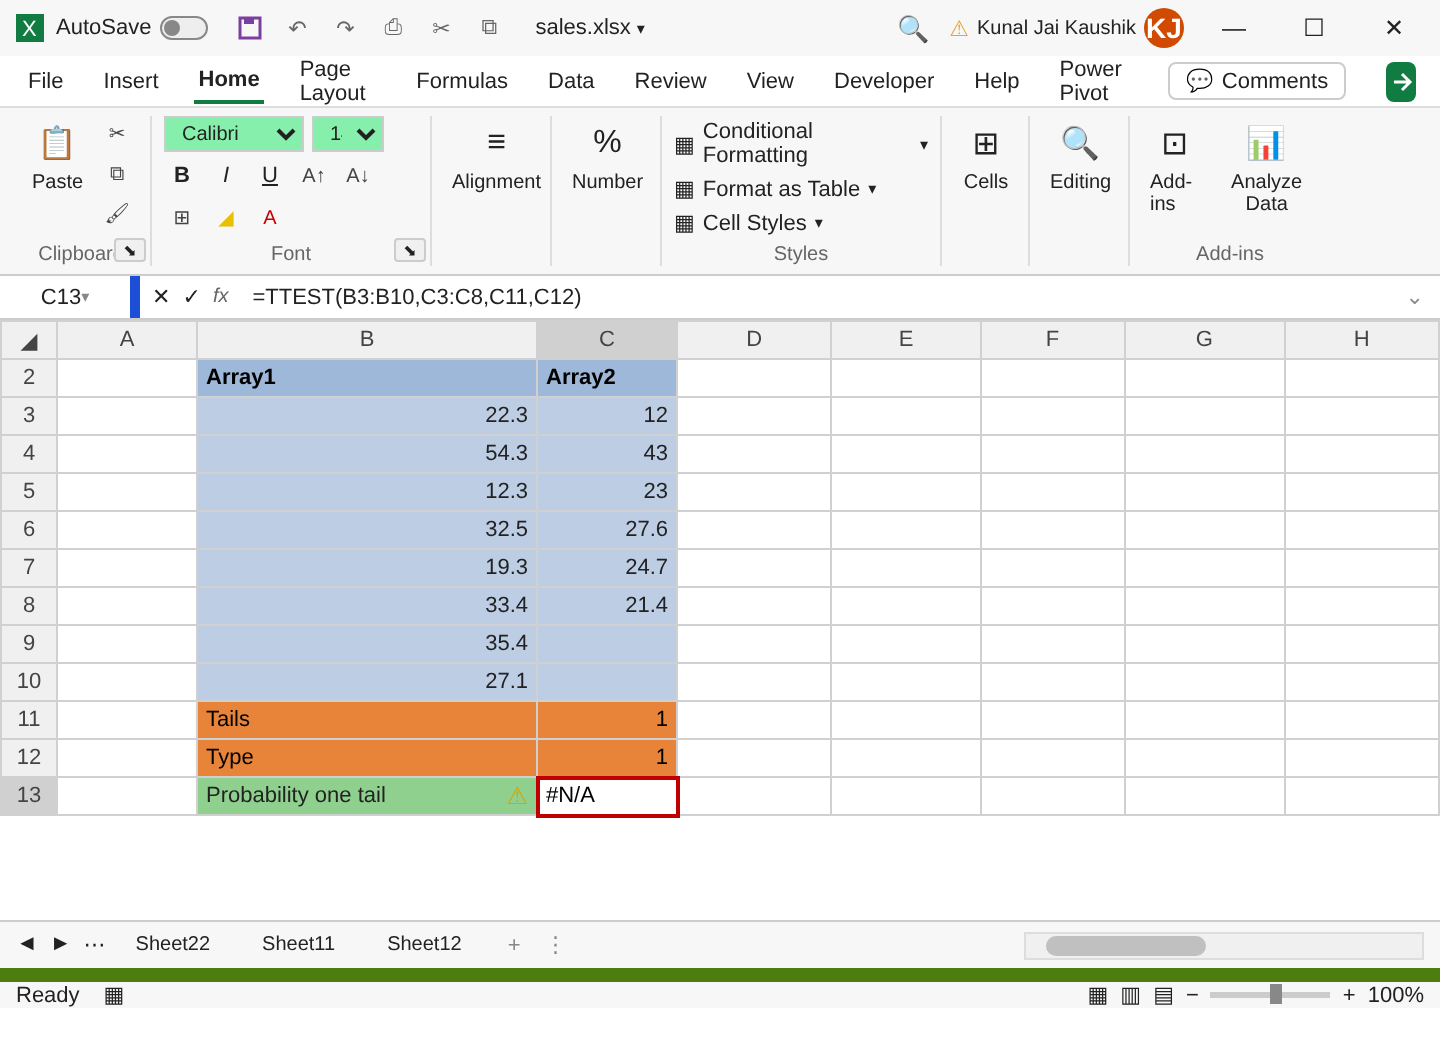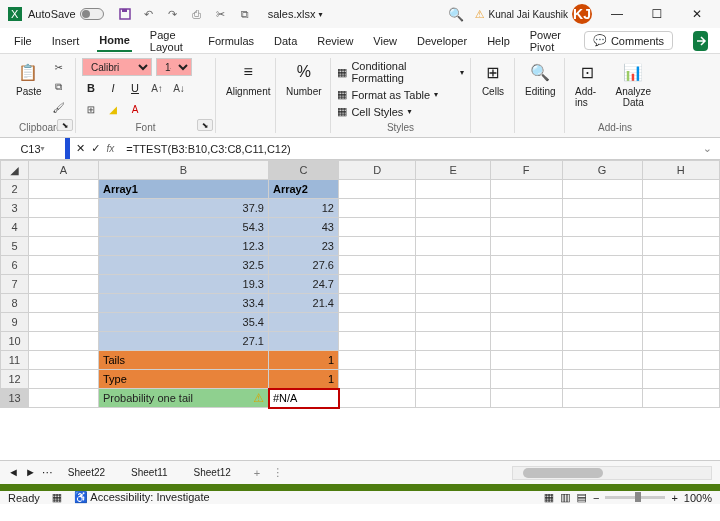--- a/index.html
+++ b/index.html
@@ -22,21 +22,21 @@
 .share-btn{background:#107c41;width:24px;height:20px;border-radius:4px;display:flex;align-items:center;justify-content:center;margin-left:4px}
 .ribbon{height:84px;background:#f7f7f7;border-bottom:1px solid #ccc;display:flex;padding:4px 6px}
 .rgroup{border-right:1px solid #ddd;padding:0 6px;display:flex;flex-direction:column;justify-content:space-between;position:relative}
 .rgroup-label{text-align:center;font-size:10px;color:#666;margin-top:auto}
 .rgroup-body{display:flex;align-items:flex-start;gap:4px;flex:1}
 .btn-lg{display:flex;flex-direction:column;align-items:center;gap:2px;padding:2px 4px}
 .btn-lg .icon{width:24px;height:24px;display:flex;align-items:center;justify-content:center;font-size:16px}
 .btn-lg .lbl{font-size:10px}
 .v-stack{display:flex;flex-direction:column;gap:2px}
 .h-row{display:flex;gap:4px;align-items:center}
-.font-select{border:1px solid #ccc;background:#fca5a5;height:18px;padding:0 4px;font-size:10px}
+.font-select{border:1px solid #ccc;background:#86efac;height:18px;padding:0 4px;font-size:10px}
 .sm-btn{width:18px;height:18px;display:flex;align-items:center;justify-content:center;font-size:10px;color:#444}
 .collapse-btn{width:16px;height:12px;background:#f0f0f0;border:1px solid #ccc;border-radius:2px;position:absolute;bottom:2px;right:2px;font-size:8px;display:flex;align-items:center;justify-content:center}
 .namebox-row{height:22px;background:#fff;border-bottom:1px solid #ccc;display:flex;align-items:center}
 .namebox{width:70px;border-right:5px solid #1d4ed8;padding:0 6px;height:100%;display:flex;align-items:center;justify-content:center}
 .fx-btns{display:flex;gap:6px;padding:0 6px;align-items:center;color:#888}
 .fx-label{font-style:italic;font-size:10px;color:#666}
 .formula-text{padding:0 6px;flex:1}
 .grid{position:relative;background:#fff;height:300px;overflow:hidden}
 .grid table{border-collapse:collapse;width:100%}
 .grid th,.grid td{border:1px solid #d0d0d0;height:19px;padding:0 4px;font-size:11px;text-align:right;background:#fff}
@@ -290,21 +290,21 @@
           <td class="hdr-cell">Array2</td>
           <td></td>
           <td></td>
           <td></td>
           <td></td>
           <td></td>
         </tr>
   <tr>
           <th class="rowhdr">3</th>
           <td></td>
-          <td class="data-cell">37.9</td>
+          <td class="data-cell">22.3</td>
           <td class="data-cell">12</td>
           <td></td>
           <td></td>
           <td></td>
           <td></td>
           <td></td>
         </tr>
   <tr>
           <th class="rowhdr">4</th>
           <td></td>
@@ -429,24 +429,20 @@
   <span class="sheet-tab">Sheet11</span>
   <span class="sheet-tab">Sheet12</span>
   <span style="padding:0 8px;color:#888">+</span>
   <span style="color:#888">⋮</span>
   <div class="scrollbar-h"></div>
 </div>
 
 <div class="statusbar">
   <span>Ready</span>
   <span>▦</span>
-  <span>
-    <span>♿</span>
-    <span>Accessibility: Investigate</span>
-  </span>
   <div class="zoom">
     <span>▦</span>
     <span>▥</span>
     <span>▤</span>
     <span>−</span>
     <div class="zoom-slider"></div>
     <span>+</span>
     <span>100%</span>
   </div>
 </div>

